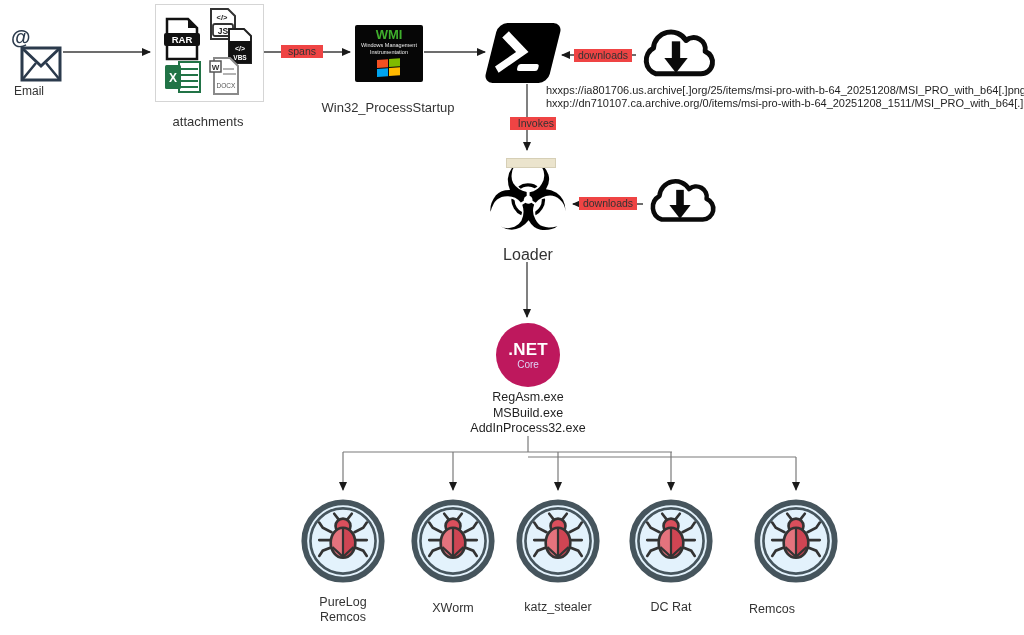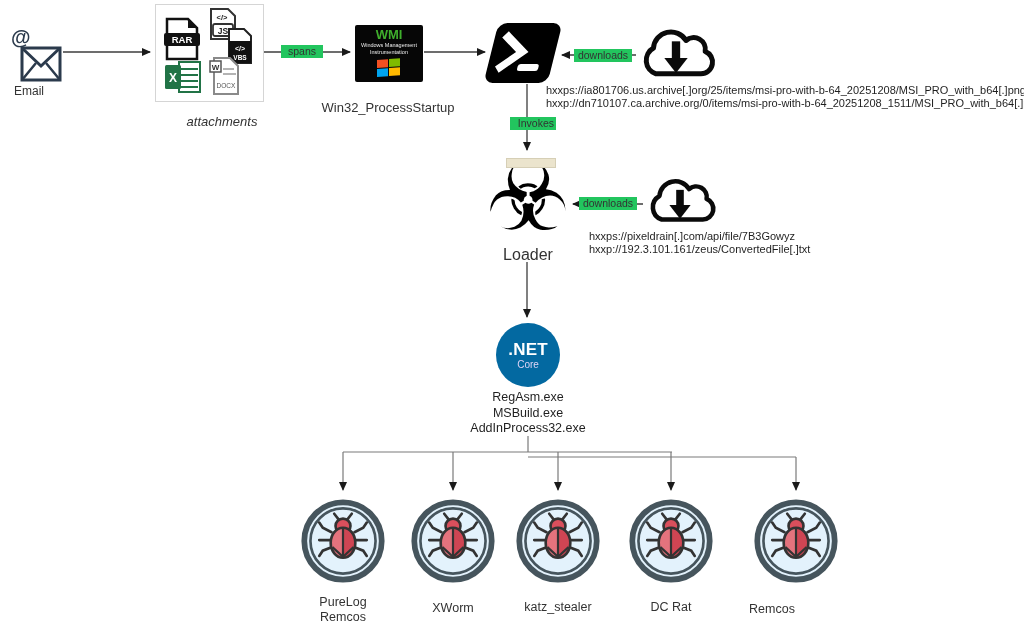--- a/index.html
+++ b/index.html
@@ -7,21 +7,21 @@
     position:relative;width:1024px;height:635px;background:#ffffff;
     font-family:"Liberation Sans", sans-serif;color:#2e2e2e;overflow:hidden;
   }
   .abs{position:absolute;}
   svg{display:block;}
   
   #wires{position:absolute;left:0;top:0;z-index:1;pointer-events:none;}
   .node{position:absolute;z-index:2;}
   .caption{position:absolute;z-index:2;text-align:center;font-size:12.5px;color:#333;line-height:15px;}
   .edge-label{
-    position:absolute;z-index:3;background:#22c55e;font-size:10.5px;color:#333;
+    position:absolute;z-index:3;background:#ef4444;font-size:10.5px;color:#333;
     text-align:center;padding:0 2px;line-height:13px;
   }
   .urls{
     position:absolute;z-index:2;font-size:11px;line-height:12.5px;color:#1f1f1f;
     text-align:left;white-space:nowrap;
   }
   .urls span{display:block;}
   
   .attach-box{
     left:155px;top:4px;width:107px;height:96px;background:#fff;
@@ -151,21 +151,21 @@
       <text x="8" y="21" font-size="12" font-weight="bold" fill="#fff" text-anchor="middle">X</text>
     </svg>
     <svg class="abs" style="left:53px;top:50px;" viewBox="0 0 32 42" width="32" height="42">
       <path d="M5,3 h16 l8,8 v28 h-24 z" fill="#fff" stroke="#8a8a8a" stroke-width="2"></path>
       <path d="M14,14 h11 M14,19 h13" stroke="#9a9a9a" stroke-width="1.6"></path>
       <rect x="1" y="6" width="11" height="11" fill="#fff" stroke="#555" stroke-width="1.5"></rect>
       <text x="6.5" y="15" font-size="8" font-weight="bold" fill="#333" text-anchor="middle">W</text>
       <text x="17" y="33" font-size="6.5" fill="#555" text-anchor="middle">DOCX</text>
     </svg>
   </div>
-  <div class="caption" style="left:172px;top:114px;width:100px;font-size:13px;font-style:italic;">attachments</div>
+  <div class="caption" style="left:158px;top:114px;width:100px;font-size:13px;">attachments</div>
 
   <div class="edge-label" style="left:281px;top:45px;width:38px;">spans</div>
 
   <div class="node wmi">
     <div class="wmi-title">WMI</div>
     <div class="wmi-sub">Windows Management Instrumentation</div>
     <svg viewBox="0 0 26 20" width="26" height="20" style="margin-top:3px;">
       <g transform="skewY(-4)">
         <rect x="1" y="2" width="11" height="8" fill="#f25022"></rect>
         <rect x="13" y="2" width="11" height="8" fill="#7fba00"></rect>
@@ -199,26 +199,22 @@
   <div class="loader-glyph">☣</div>
   <div class="loader-tag"></div>
   <div class="caption" style="left:497px;top:247px;width:62px;font-size:16px;">Loader</div>
 
   <div class="edge-label" style="left:579px;top:197px;width:54px;">downloads</div>
   <div class="node" style="left:642px;top:173px;">
     <svg width="76" height="55" viewBox="0 0 100 72">
         <use href="#cloudDl"></use>
       </svg>
   </div>
-  <div class="urls" style="left:589px;top:230px;width:260px;">
-    <span>hxxps://pixeldrain[.]com/api/file/7B3Gowyz</span>
-    <span>hxxp://192.3.101.161/zeus/ConvertedFile[.]txt</span>
-  </div>
-
-  <div class="node dotnet" style="background:#0369a1;">
+
+  <div class="node dotnet" style="background:#be185d;">
     <div class="dotnet-title">.NET</div>
     <div class="dotnet-sub">Core</div>
   </div>
   <div class="node proc-list">
     <span>RegAsm.exe</span>
     <span>MSBuild.exe</span>
     <span>AddInProcess32.exe</span>
   </div>
 
   <div class="node bug" style="left:299px;top:497px;">

